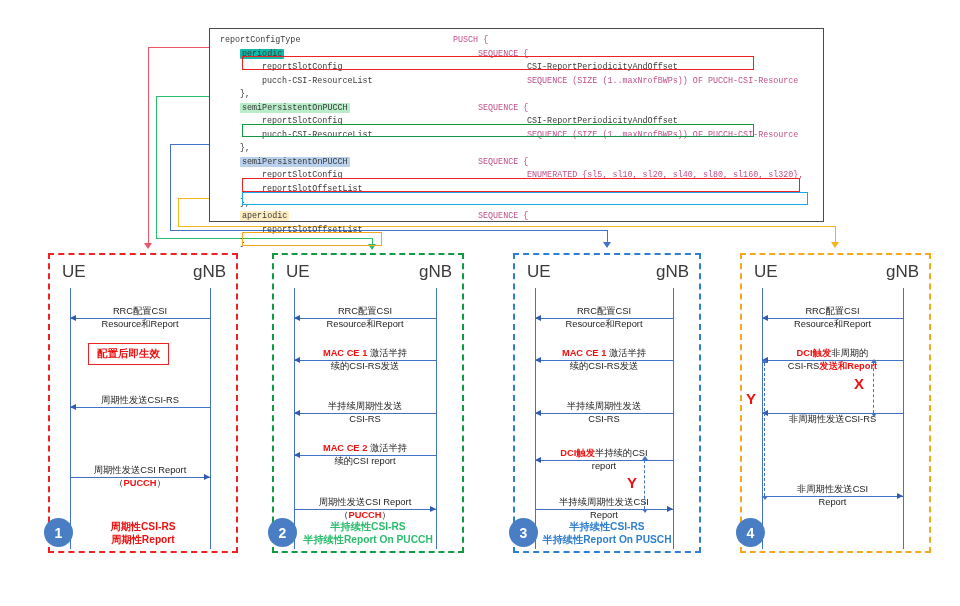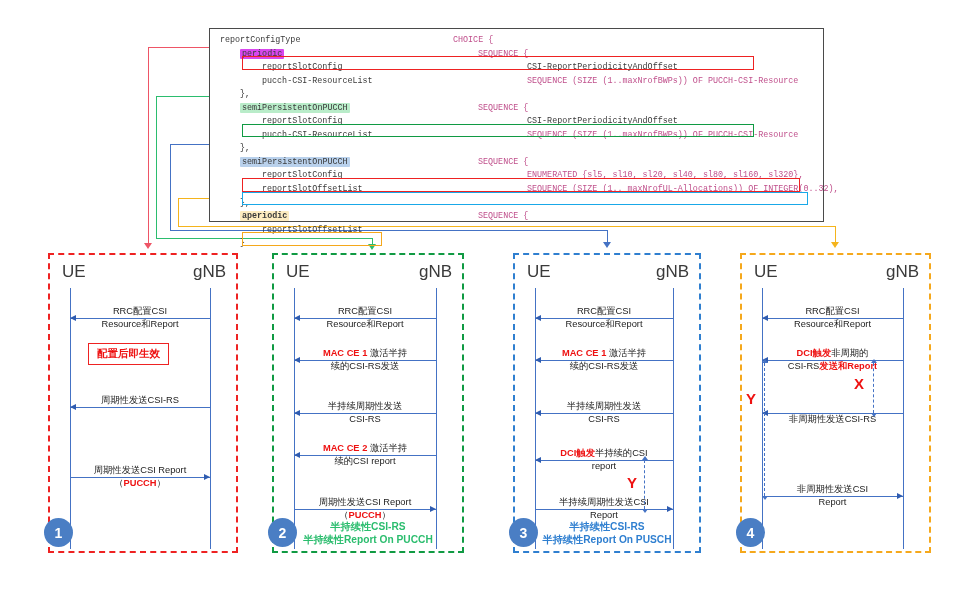--- a/index.html
+++ b/index.html
@@ -22,21 +22,21 @@
     padding:5px 0 0 0;
     z-index:6;
   }
   .cl { position:relative; height:13.55px; white-space:pre; }
   .cl .lhs { position:absolute; left:0; top:0; }
   .cl .rhs { position:absolute; top:0; }
   .kw   { color:#c0508c; }
   .plain{ color:#3a3a3a; }
 
   .hl { padding:0 2px; border-radius:1px; }
-  .hl-pink   { background:#d946ef; color:#3a3a3a; }
+  .hl-pink   { background:#14b8a6; color:#3a3a3a; }
   .hl-green  { background:#b9ecc9; color:#3a3a3a; }
   .hl-blue   { background:#b9d1ec; color:#3a3a3a; }
   .hl-yellow { background:#fdecc0; color:#3a3a3a; }
 
   
   .obox { position:absolute; border:1.6px solid #000; pointer-events:none; }
   .obox.red    { border-color:#ee2222; }
   .obox.green  { border-color:#109a43; }
   .obox.cyan   { border-color:#19a8e8; }
   .obox.yellow { border-color:#f5a81c; }
@@ -141,34 +141,34 @@
   </div>
   <div class="conn">
     <div class="h" style="left:178px; top:198px; width:31px; border-color:#f5b41c;"></div>
     <div class="v" style="left:178px; top:198px; height:28px; border-color:#f5b41c;"></div>
     <div class="h" style="left:178px; top:226px; width:657px; border-color:#f5b41c;"></div>
     <div class="v" style="left:835px; top:226px; height:18px; border-color:#f5b41c;"></div>
     <div class="arrowhead" style="left:830.5px; top:242px; border-top:6px solid #f5b41c;"></div>
   </div>
 
   <div id="code-box">
-      <div class="cl"><span class="lhs plain" style="left: 10px;">reportConfigType</span><span class="rhs kw" style="left: 243px;">CHOICE {</span></div>
+      <div class="cl"><span class="lhs plain" style="left: 10px;">reportConfigType</span><span class="rhs kw" style="left: 243px;">PUSCH {</span></div>
       <div class="cl"><span class="lhs" style="left: 30px;"><span class="hl hl-pink">periodic</span></span><span class="rhs kw" style="left: 268px;">SEQUENCE {</span></div>
       <div class="cl"><span class="lhs plain" style="left: 52px;">reportSlotConfig</span><span class="rhs plain" style="left: 317px;">CSI-ReportPeriodicityAndOffset</span></div>
       <div class="cl"><span class="lhs plain" style="left: 52px;">pucch-CSI-ResourceList</span><span class="rhs kw" style="left: 317px;">SEQUENCE (SIZE (1..maxNrofBWPs)) OF PUCCH-CSI-Resource</span></div>
       <div class="cl"><span class="lhs plain" style="left: 30px;">},</span></div>
       <div class="cl"><span class="lhs" style="left: 30px;"><span class="hl hl-green">semiPersistentOnPUCCH</span></span><span class="rhs kw" style="left: 268px;">SEQUENCE {</span></div>
       <div class="cl"><span class="lhs plain" style="left: 52px;">reportSlotConfig</span><span class="rhs plain" style="left: 317px;">CSI-ReportPeriodicityAndOffset</span></div>
       <div class="cl"><span class="lhs plain" style="left: 52px;">pucch-CSI-ResourceList</span><span class="rhs kw" style="left: 317px;">SEQUENCE (SIZE (1..maxNrofBWPs)) OF PUCCH-CSI-Resource</span></div>
       <div class="cl"><span class="lhs plain" style="left: 30px;">},</span></div>
       <div class="cl"><span class="lhs" style="left: 30px;"><span class="hl hl-blue">semiPersistentOnPUCCH</span></span><span class="rhs kw" style="left: 268px;">SEQUENCE {</span></div>
       <div class="cl"><span class="lhs plain" style="left: 52px;">reportSlotConfig</span><span class="rhs kw" style="left: 317px;">ENUMERATED {sl5, sl10, sl20, sl40, sl80, sl160, sl320},</span></div>
-      <div class="cl"><span class="lhs plain" style="left: 52px;">reportSlotOffsetList</span><span class="rhs kw" style="left: 317px;">SEQUENCE (SIZE (1.. maxNrofUL-Allocations)) OF INTEGER(0..32),</span></div>
+      <div class="cl"><span class="lhs plain" style="left: 52px;">reportSlotOffsetList</span></div>
       <div class="cl"><span class="lhs plain" style="left: 30px;">},</span></div>
-      <div class="cl"><span class="lhs" style="left: 30px; font-weight: bold;"><span class="hl hl-yellow">aperiodic</span></span><span class="rhs kw" style="left: 268px;">SEQUENCE {</span></div>
+      <div class="cl"><span class="lhs" style="left: 30px;"><span class="hl hl-yellow">aperiodic</span></span><span class="rhs kw" style="left: 268px;">SEQUENCE {</span></div>
       <div class="cl"><span class="lhs plain" style="left: 52px;">reportSlotOffsetList</span></div>
       <div class="cl"><span class="lhs plain" style="left: 30px;">}</span></div>
       <div class="obox red" style="left: 32px; top: 27.1px; width: 512px; height: 13.5px;"></div>
       <div class="obox green" style="left: 32px; top: 94.9px; width: 512px; height: 13.5px;"></div>
       <div class="obox red" style="left: 32px; top: 149.1px; width: 558px; height: 13.5px;"></div>
       <div class="obox cyan" style="left: 32px; top: 162.6px; width: 566px; height: 13.5px;"></div>
       <div class="obox yellow" style="left: 32px; top: 203.3px; width: 140px; height: 13.5px;"></div>
     </div>
 
   <div id="panels">
@@ -188,20 +188,21 @@
           <div class="head left" style="left: 0px;"></div>
           <div class="lbl above"><span class="k">周期性发送CSI-RS</span></div>
         </div>
         <div class="msg" style="left: 20px; top: 222px; width: 140px;">
           <div class="line" style="left: 0px; width: 100%;"></div>
           <div class="head right" style="right: 0px;"></div>
           <div class="lbl above"><span class="k">周期性发送CSI Report</span></div>
           <div class="lbl below"><span class="k">（</span><span class="r">PUCCH</span><span class="k">）</span></div>
         </div>
         <div class="notebox" style="left: 38px; top: 88px;">配置后即生效</div>
+        <div class="summary" style="color: rgb(238, 17, 17); left: 0px; top: 265px;">周期性CSI-RS<br>周期性Report</div>
       </div>
       <div class="circ" style="left: 44px; top: 518px;">1</div>
       <div class="panel" style="left: 272px; width: 192px; border-color: rgb(16, 154, 67);">
         <div class="ue">UE</div>
         <div class="gnb">gNB</div>
         <div class="lifeline" style="left: 20px;"></div>
         <div class="lifeline" style="left: 162px;"></div>
         <div class="msg" style="left: 20px; top: 63px; width: 142px;">
           <div class="line" style="left: 0px; width: 100%;"></div>
           <div class="head left" style="left: 0px;"></div>

